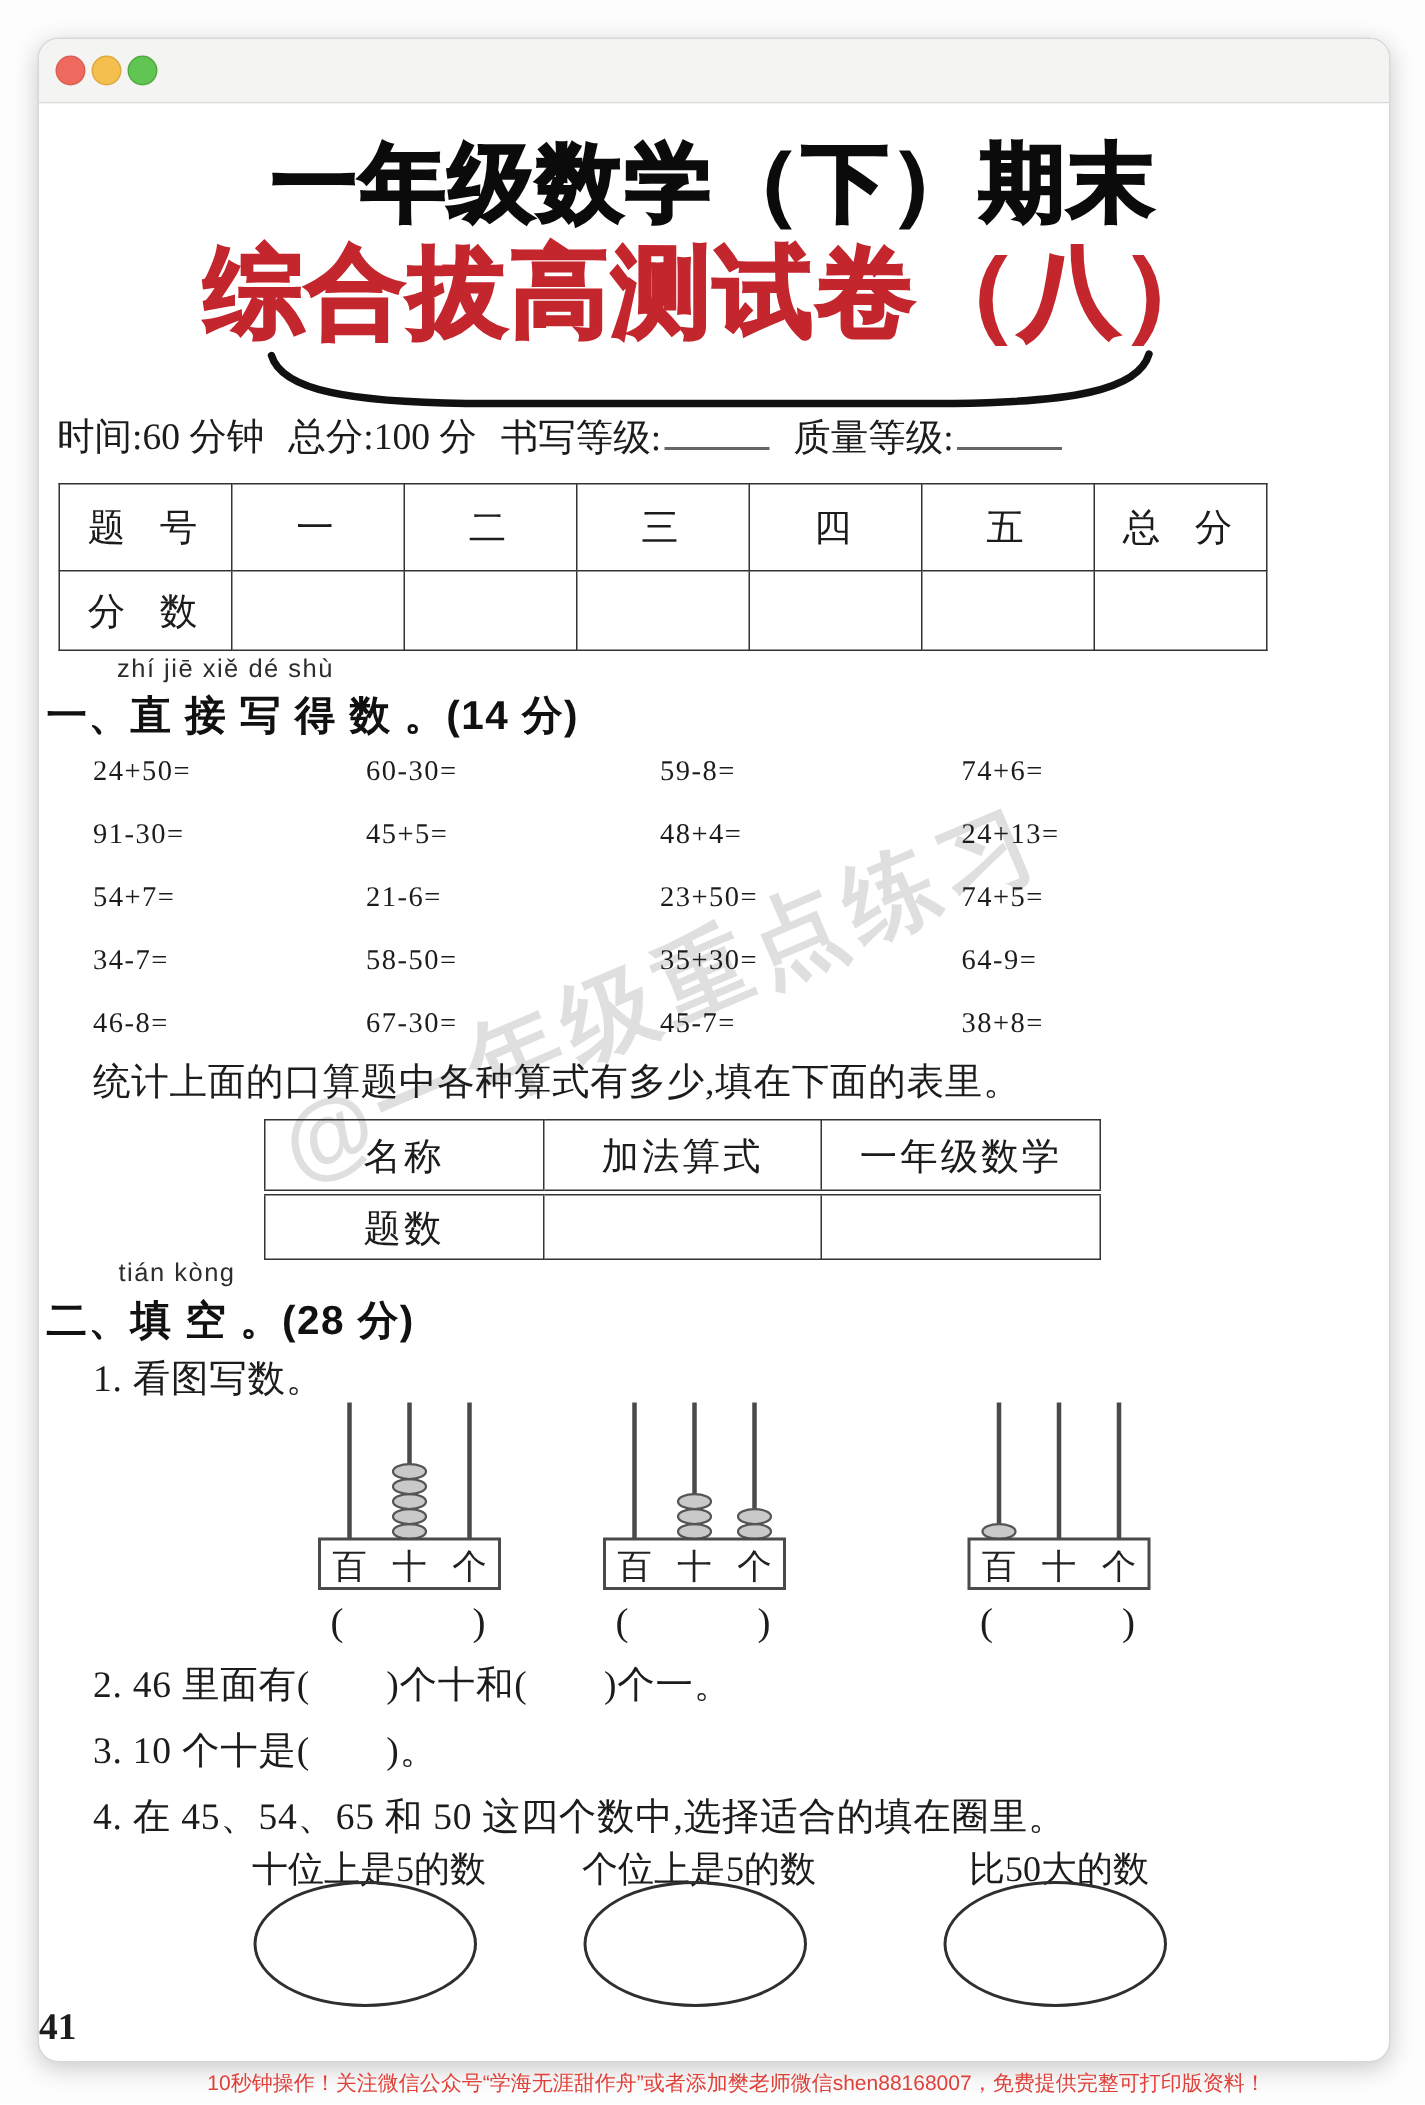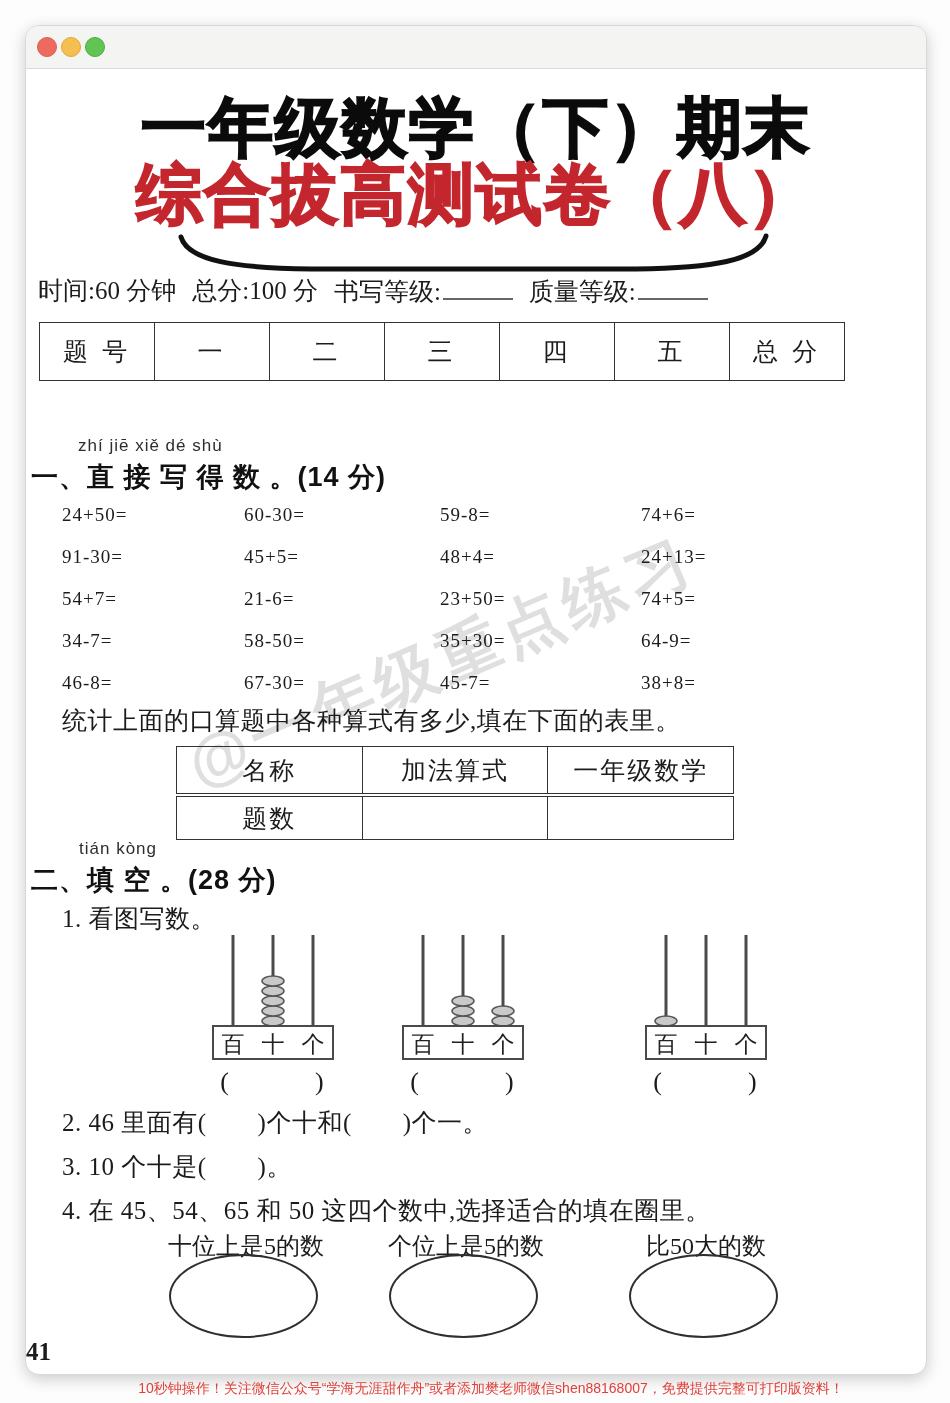--- a/index.html
+++ b/index.html
@@ -20,35 +20,35 @@
     border-radius:13px 13px 0 0;display:flex;align-items:center;padding-left:11px;box-sizing:border-box;gap:4px;
   }
   .light{width:18px;height:18px;border-radius:50%;display:inline-block;}
   .light.red{background:#ef6a5e;border:1px solid #d95f55;}
   .light.yellow{background:#f5bf4f;border:1px solid #dfa83d;}
   .light.green{background:#61c554;border:1px solid #51a83e;}
 
   .abs{position:absolute;}
   .title1{
     left:0;top:58px;width:100%;text-align:center;
-    font-family:"Liberation Sans", sans-serif;font-weight:900;font-size:65px;letter-spacing:2px;color:#0b0b0b;
+    font-family:"Liberation Sans", sans-serif;font-weight:900;font-size:57px;letter-spacing:2px;color:#0b0b0b;
     -webkit-text-stroke:2px #0b0b0b;
   }
   .title2{
     left:0;top:124px;width:100%;text-align:center;
     font-family:"Liberation Sans", sans-serif;font-weight:900;font-size:66px;letter-spacing:2px;
     -webkit-text-stroke:2px currentColor;
   }
   .swoosh{left:150px;top:205px;}
 
   .meta{left:12px;top:248px;width:876px;display:flex;gap:16px;font-size:25px;white-space:nowrap;}
   .meta .u{display:inline-block;width:70px;border-bottom:2px solid #666;height:24px;margin-left:2px;}
 
   table{border-collapse:collapse;}
-  .score-table{left:13px;top:296px;width:806px;table-layout:fixed;}
+  .score-table{left:13px;top:296px;width:806px;table-layout:fixed;font-family:Liberation Mono, monospace;}
   .score-table td{border:1.5px solid #333;text-align:center;font-size:25px;letter-spacing:4px;}
   .score-table tr.hdr td{height:55px;}
   .score-table tr.bdy td{height:50px;}
 
   .pinyin{font-family:"Liberation Sans", sans-serif;font-size:17px;color:#2d2d2d;letter-spacing:1px;}
   .heading{font-family:"Liberation Sans", sans-serif;font-weight:bold;font-size:27px;letter-spacing:1px;color:#111;}
 
   .math-grid{
     left:36px;top:474px;width:790px;display:grid;
     grid-template-columns:182px 196px 201px 211px;row-gap:13px;
@@ -112,20 +112,29 @@
     <table class="score-table abs">
       <tbody>
         <tr class="hdr">
             <td>题 号</td>
             <td>一</td>
             <td>二</td>
             <td>三</td>
             <td>四</td>
             <td>五</td>
             <td>总 分</td>
+          </tr>
+        <tr class="bdy">
+            <td>分 数</td>
+            <td></td>
+            <td></td>
+            <td></td>
+            <td></td>
+            <td></td>
+            <td></td>
           </tr>
       </tbody>
     </table>
 
     <div class="pinyin abs" style="left:52px;top:410px;">zhí jiē xiě dé shù</div>
     <div class="heading abs" style="left:5px;top:433px;">一、直 接 写 得 数 。(14 分)</div>
 
     <div class="math-grid abs">
         <span>24+50=</span>
         <span>60-30=</span>

